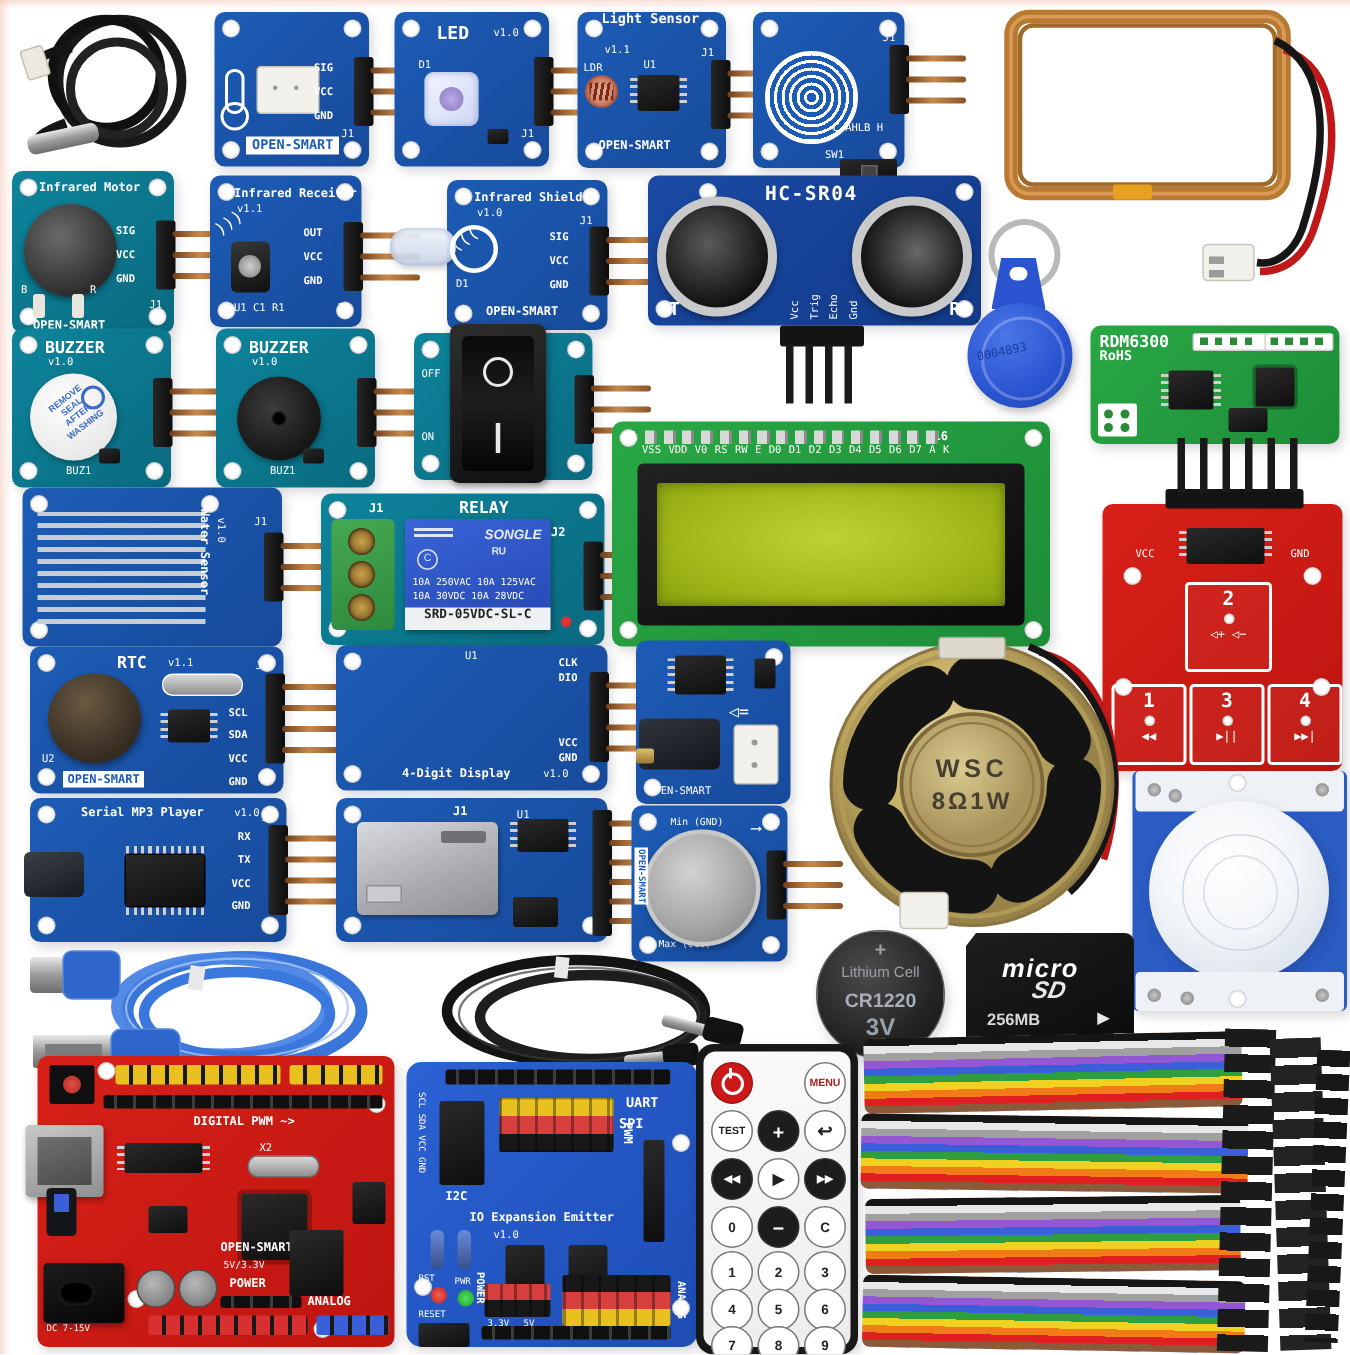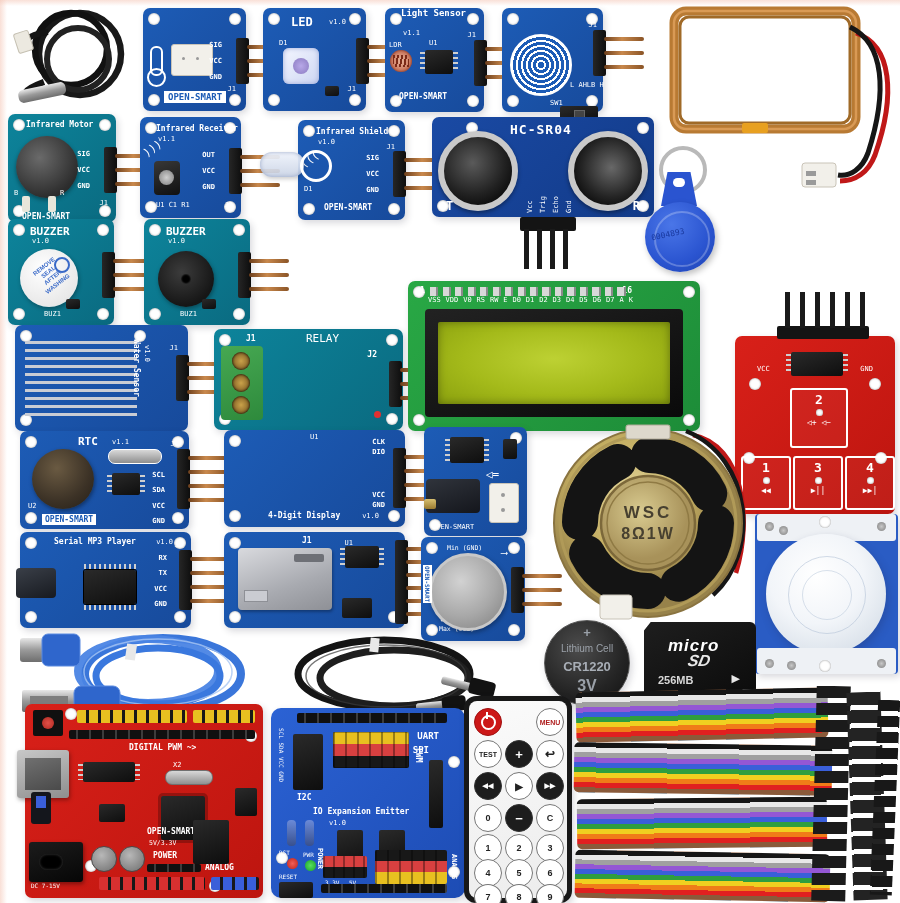--- a/index.html
+++ b/index.html
@@ -141,21 +141,21 @@
     <i class="hole h-bl"></i>
       <i class="hole h-br"></i>
     <span style="position:absolute;left:8px;top:26px;width:58px;height:58px;border-radius:50%;
       background:repeating-radial-gradient(circle at 50% 50%, #1d5cb6 0 3px, #fff 3px 5px);border:2px solid #fff"></span>
     <div class="hdr3" style="right:-42px;top:22px">
       <i class="pin" style="top:7px"></i>
         <i class="pin" style="top:21px"></i>
         <i class="pin" style="top:35px"></i>
     </div>
     <span class="silk t7" style="right:6px;top:14px">J1</span>
-    <span class="silk t7" style="left:68px;bottom:22px">L AHLB H</span>
+    <span class="silk t7" style="left:53px;bottom:22px">L AHLB H</span>
     <span class="silk t7" style="left:48px;bottom:4px">SW1</span>
     <div class="chip" style="left:58px;bottom:-12px;width:38px;height:18px">
       <i style="position:absolute;left:14px;top:4px;width:9px;height:10px;background:#444;border:1px solid #666"></i>
     </div>
   </div>
 
   <svg class="mod" style="left:660px;top:5px;box-shadow:none" width="238" height="190">
     <rect x="14" y="6" width="182" height="118" rx="12" fill="none" stroke="#b87a33" stroke-width="9"></rect>
     <rect x="14" y="6" width="182" height="118" rx="12" fill="none" stroke="#d99a55" stroke-width="2.5"></rect>
     <rect x="20" y="12" width="170" height="106" rx="9" fill="none" stroke="#a06a28" stroke-width="3"></rect>
@@ -272,20 +272,39 @@
     <span style="position:absolute;left:18px;top:26px;width:36px;height:34px;background:#2a54d0;
         clip-path:polygon(18% 0,82% 0,100% 100%,0 100%);"></span>
     <span style="position:absolute;left:30px;top:32px;width:12px;height:9px;border-radius:6px;background:#fff"></span>
     <span style="position:absolute;left:2px;top:56px;width:70px;height:70px;border-radius:50%;
         background:radial-gradient(circle at 38% 32%,#4a76e8,#2a54d0 60%,#1e42ae);box-shadow:2px 3px 6px rgba(0,0,0,.25)">
       <i style="position:absolute;left:9px;top:9px;width:52px;height:52px;border-radius:50%;border:2px solid rgba(255,255,255,.25)"></i>
       <span style="position:absolute;left:6px;top:28px;font-size:8px;color:#1a3aa0;transform:rotate(-12deg);font-family:'DejaVu Sans Mono',monospace">0004893</span>
     </span>
   </div>
 
+  <div class="mod pcb-green" style="left:727px;top:217px;width:166px;height:79px">
+    <span class="silk" style="left:6px;top:5px;font-size:11px;font-weight:bold">RDM6300</span>
+    <span class="silk t9" style="left:6px;top:17px">RoHS</span>
+    <span class="dotrow" style="left:68px;top:5px;width:48px;height:10px;background:#fff;border:1px solid #d0d0d0">
+      <i style="position:absolute;left:4px;top:2px;width:40px;height:5px;background:repeating-linear-gradient(90deg,#2a8a3a 0 5px,rgba(0,0,0,0) 5px 10px)"></i>
+      </span>
+    <span class="dotrow" style="right:4px;top:5px;width:44px;height:10px;background:#fff;border:1px solid #d0d0d0">
+      <i style="position:absolute;left:3px;top:2px;width:38px;height:5px;background:repeating-linear-gradient(90deg,#2a8a3a 0 5px,rgba(0,0,0,0) 5px 10px)"></i>
+      </span>
+    <i class="chip legs-v" style="left:52px;top:30px;width:30px;height:26px"></i>
+    <i class="chip" style="right:30px;top:28px;width:26px;height:26px;outline:2px solid rgba(0,0,0,.3)"></i>
+    <i class="chip" style="left:92px;bottom:8px;width:26px;height:16px"></i>
+    <span style="position:absolute;left:5px;bottom:5px;width:26px;height:22px;background:#fff;border-radius:2px">
+      <i style="position:absolute;left:4px;top:4px;width:6px;height:6px;border-radius:50%;background:#2a8a3a"></i>
+      <i style="position:absolute;left:15px;top:4px;width:6px;height:6px;border-radius:50%;background:#2a8a3a"></i>
+      <i style="position:absolute;left:4px;top:13px;width:6px;height:6px;border-radius:50%;background:#2a8a3a"></i>
+      <i style="position:absolute;left:15px;top:13px;width:6px;height:6px;border-radius:50%;background:#2a8a3a"></i>
+    </span>
+  </div>
 
   <div class="mod pcb-teal" style="left:8px;top:219px;width:106px;height:106px">
     <i class="hole h-tl"></i>
       <i class="hole h-tr"></i>
     <i class="hole h-bl"></i>
       <i class="hole h-br"></i>
     <span class="silk" style="left:22px;top:7px;font-size:11px;font-weight:bold">BUZZER</span>
     <span class="silk t7" style="left:24px;top:19px">v1.0</span>
     <div style="position:absolute;left:12px;top:30px;width:58px;height:58px;border-radius:50%;
         background:radial-gradient(circle at 40% 35%,#ffffff,#e9e9e9 70%,#d8d8d8);box-shadow:1px 2px 4px rgba(0,0,0,.3);overflow:hidden">
@@ -319,20 +338,39 @@
     </span>
     <div class="hdr3" style="right:-40px;top:33px">
       <i class="pin" style="top:7px"></i>
         <i class="pin" style="top:21px"></i>
         <i class="pin" style="top:35px"></i>
     </div>
     <span class="silk t7" style="left:36px;bottom:6px">BUZ1</span>
     <i class="chip" style="left:58px;bottom:16px;width:14px;height:10px"></i>
   </div>
 
+  <div class="mod pcb-teal" style="left:276px;top:222px;width:119px;height:98px">
+    <i class="hole h-tl"></i>
+      <i class="hole h-tr"></i>
+    <i class="hole h-bl"></i>
+      <i class="hole h-br"></i>
+    <span class="silk t7" style="left:5px;top:24px">OFF</span>
+    <span class="silk t7" style="left:5px;bottom:24px">ON</span>
+    <div style="position:absolute;left:24px;top:-6px;width:64px;height:106px;background:linear-gradient(160deg,#2e2e2e,#101010);border-radius:6px;box-shadow:1px 2px 5px rgba(0,0,0,.4)">
+      <div style="position:absolute;left:8px;top:8px;right:8px;bottom:8px;background:linear-gradient(180deg,#0a0a0a,#1e1e1e 50%,#050505);border-radius:4px">
+        <span style="position:absolute;left:50%;top:14px;transform:translateX(-50%);width:16px;height:16px;border:2.5px solid #e8e8e8;border-radius:50%"></span>
+        <span style="position:absolute;left:50%;bottom:12px;transform:translateX(-50%);width:3px;height:20px;background:#e8e8e8"></span>
+      </div>
+    </div>
+    <div class="hdr3" style="right:-40px;top:28px">
+      <i class="pin" style="top:7px"></i>
+        <i class="pin" style="top:21px"></i>
+        <i class="pin" style="top:35px"></i>
+    </div>
+  </div>
 
   <div class="mod pcb-blue" style="left:15px;top:325px;width:173px;height:106px">
     <i class="hole h-tl"></i>
     <i class="hole h-bl"></i>
     <i class="hole" style="top:5px;right:42px"></i>
     <span style="position:absolute;left:10px;top:16px;width:112px;height:76px;
       background:repeating-linear-gradient(180deg,#c9ccd4 0 3px,rgba(0,0,0,0) 3px 8px)"></span>
     <span class="silk t8" style="right:48px;top:14px;writing-mode:vertical-rl"><span>Water Sensor</span></span>
     <span class="silk t7" style="right:38px;top:20px;writing-mode:vertical-rl">v1.0</span>
     <div class="hdr3" style="right:-40px;top:30px">
@@ -341,26 +379,35 @@
         <i class="pin" style="top:35px"></i>
     </div>
     <span class="silk t7" style="right:10px;top:20px">J1</span>
   </div>
 
   <div class="mod pcb-teal" style="left:214px;top:329px;width:189px;height:101px">
     <i class="hole h-tl"></i>
       <i class="hole h-tr"></i>
     <i class="hole h-bl"></i>
       <i class="hole h-br"></i>
-    <span class="silk" style="left:92px;top:4px;font-size:11px;font-weight:normal">RELAY</span>
+    <span class="silk" style="left:92px;top:4px;font-size:11px;font-weight:bold">RELAY</span>
     <span class="silk t8" style="left:32px;top:6px">J1</span>
     <div style="position:absolute;left:7px;top:17px;width:42px;height:74px;background:linear-gradient(160deg,#46a852,#2e8a3c);border-radius:4px">
       <i style="position:absolute;left:11px;top:6px;width:18px;height:18px;border-radius:50%;background:radial-gradient(circle,#caa24a,#6a4a18);box-shadow:inset 0 0 3px #000"></i>
       <i style="position:absolute;left:11px;top:28px;width:18px;height:18px;border-radius:50%;background:radial-gradient(circle,#caa24a,#6a4a18);box-shadow:inset 0 0 3px #000"></i>
       <i style="position:absolute;left:11px;top:50px;width:18px;height:18px;border-radius:50%;background:radial-gradient(circle,#caa24a,#6a4a18);box-shadow:inset 0 0 3px #000"></i>
+    </div>
+    <div style="position:absolute;left:56px;top:17px;width:97px;height:74px;background:linear-gradient(160deg,#3a64d8,#2547b2);border-radius:3px;box-shadow:1px 2px 4px rgba(0,0,0,.35)">
+      <span style="position:absolute;right:6px;top:5px;color:#e8ecf8;font-size:9px;font-style:italic;font-weight:bold">SONGLE</span>
+      <span style="position:absolute;left:6px;top:6px;width:26px;height:8px;background:repeating-linear-gradient(180deg,#dfe6f8 0 2px,rgba(0,0,0,0) 2px 4px)"></span>
+      <span style="position:absolute;left:5px;top:38px;color:#fff;font-size:6.5px;font-family:'DejaVu Sans Mono',monospace">10A 250VAC  10A 125VAC</span>
+      <span style="position:absolute;left:5px;top:47px;color:#fff;font-size:6.5px;font-family:'DejaVu Sans Mono',monospace">10A 30VDC   10A 28VDC</span>
+      <span style="position:absolute;left:0;bottom:0;right:0;height:15px;background:#eef0f4;color:#222;font-size:8.5px;font-weight:bold;text-align:center;font-family:'DejaVu Sans Mono',monospace">SRD-05VDC-SL-C</span>
+      <span style="position:absolute;left:8px;top:20px;width:12px;height:12px;border:1.5px solid #dfe6f8;border-radius:50%;color:#dfe6f8;font-size:7px;text-align:center;line-height:12px">C</span>
+      <span style="position:absolute;left:58px;top:18px;color:#dfe6f8;font-size:10px;font-weight:bold">ᴿᵁ</span>
     </div>
     <span class="silk t8" style="right:26px;top:22px">J2</span>
     <div class="hdr3" style="right:-38px;top:32px">
       <i class="pin" style="top:7px"></i>
         <i class="pin" style="top:21px"></i>
         <i class="pin" style="top:35px"></i>
     </div>
     <i class="ledr" style="left:160px;bottom:12px;width:7px;height:7px;background:#e03030"></i>
   </div>
 

